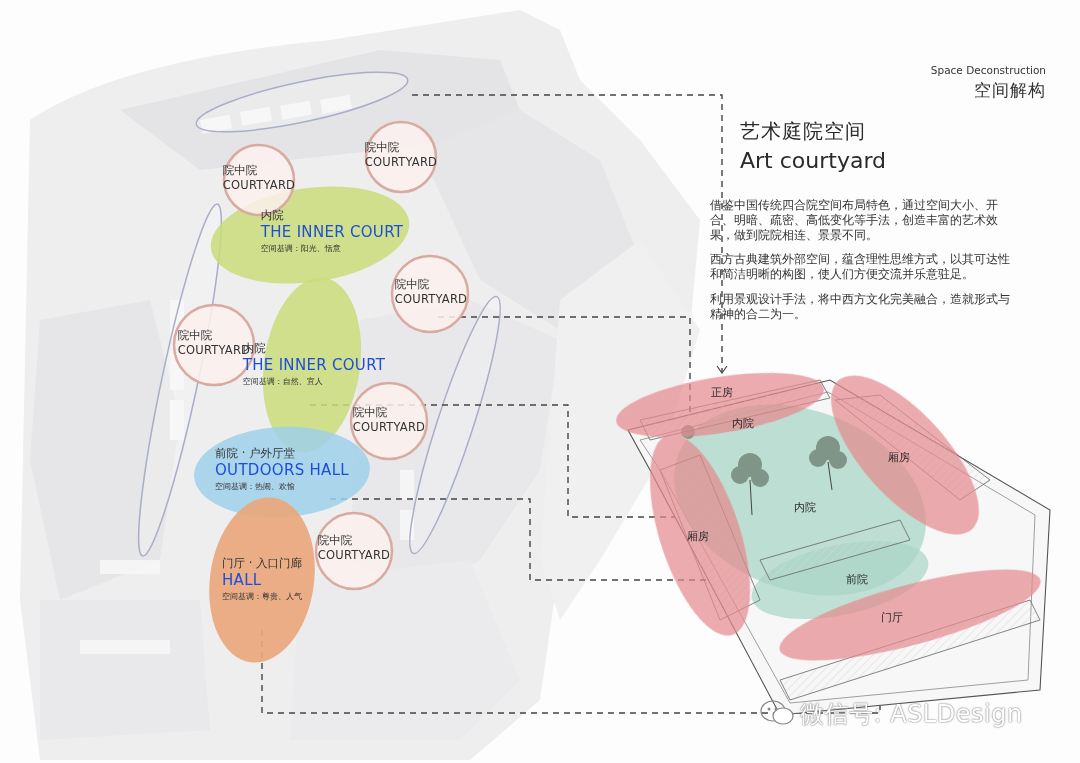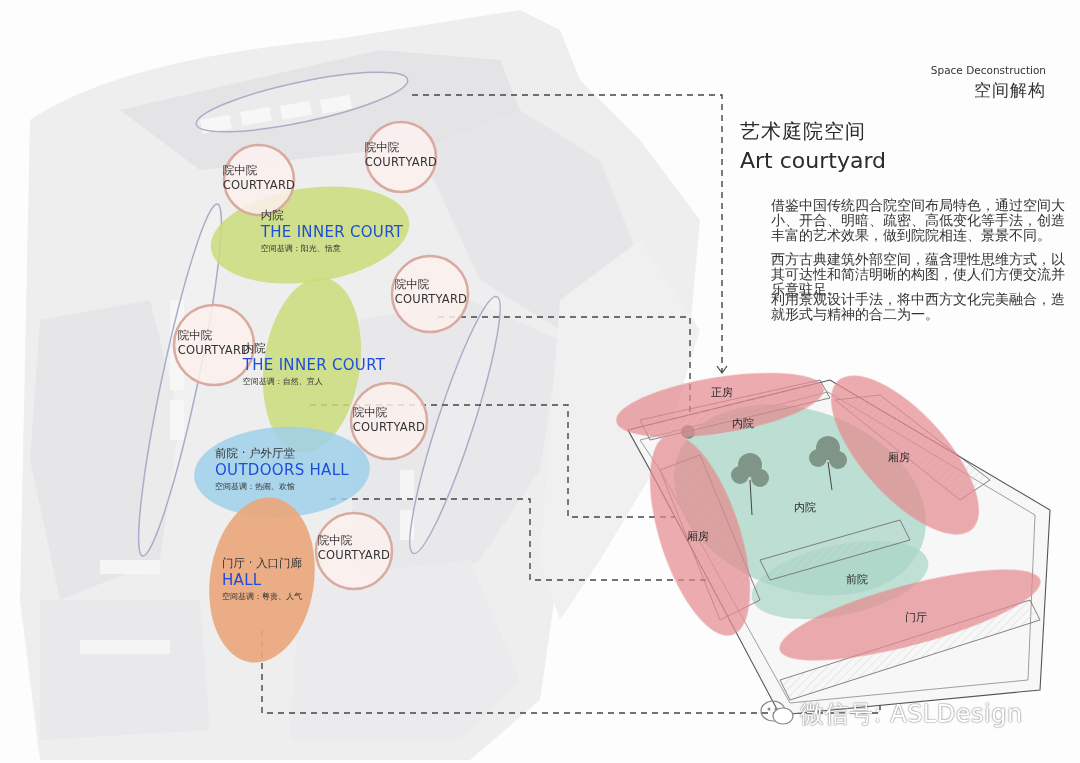--- a/index.html
+++ b/index.html
@@ -3,21 +3,21 @@
 <meta charset="utf-8">
 <style>
   html,body{margin:0;padding:0;}
   body{width:1080px;height:763px;position:relative;overflow:hidden;background:#fdfdfd;font-family:"DejaVu Sans","Liberation Sans",sans-serif;color:#2a2a2a;}
   .abs{position:absolute;}
   svg.layer{position:absolute;left:0;top:0;}
   .header-cn{right:34px;top:40px;font-size:17px;color:#333;letter-spacing:1px;margin-top:39px;}
   .header-en{right:34px;top:64px;font-size:10.5px;color:#333;margin-left:28px;}
   .title-cn{left:740px;top:118px;font-size:20px;color:#2a2a2a;letter-spacing:1px;}
   .title-en{left:740px;top:148px;font-size:22px;color:#2a2a2a;}
-  .para{left:771px;width:300px;font-size:14px;line-height:15px;color:#333;}
+  .para{left:710px;width:300px;font-size:12px;line-height:15px;color:#333;}
   .lbl{position:absolute;text-align:left;white-space:nowrap;transform:translate(-50%,0);}
   .lbl .cn{font-size:11.5px;color:#333;}
   .lbl .en{font-size:11.5px;color:#333;letter-spacing:0.2px;}
   .lbl .big{font-size:15px;color:#1d4ed8;letter-spacing:0.3px;}
   .lbl .sub{font-size:8px;color:#333;margin-top:2px;}
   .axlbl{position:absolute;font-size:11px;color:#2a2a2a;transform:translate(-50%,-50%);white-space:nowrap;}
   .wm{left:760px;top:698px;font-size:24px;color:#ffffff;text-shadow:0 0 2px #888,0 0 1px #666;letter-spacing:0.5px;}
 </style>
 </head>
 <body>
@@ -124,21 +124,21 @@
     <ellipse cx="910" cy="615" rx="135" ry="30" transform="rotate(-15 910 615)"></ellipse>
   </g>
 </svg>
 
 <div class="axlbl" style="left:722px;top:392px;">正房</div>
 <div class="axlbl" style="left:743px;top:423px;">内院</div>
 <div class="axlbl" style="left:805px;top:507px;">内院</div>
 <div class="axlbl" style="left:698px;top:536px;">厢房</div>
 <div class="axlbl" style="left:899px;top:457px;">厢房</div>
 <div class="axlbl" style="left:857px;top:579px;">前院</div>
-<div class="axlbl" style="left:916px;top:617px;">门厅</div>
+<div class="axlbl" style="left:892px;top:617px;">门厅</div>
 
 <div class="abs header-cn">空间解构</div>
 <div class="abs header-en">Space Deconstruction</div>
 
 <div class="abs title-cn">艺术庭院空间</div>
 <div class="abs title-en">Art courtyard</div>
 <div class="abs para" style="top:198px;">借鉴中国传统四合院空间布局特色，通过空间大小、开合、明暗、疏密、高低变化等手法，创造丰富的艺术效果，做到院院相连、景景不同。</div>
 <div class="abs para" style="top:252px;">西方古典建筑外部空间，蕴含理性思维方式，以其可达性和简洁明晰的构图，使人们方便交流并乐意驻足。</div>
 <div class="abs para" style="top:292px;">利用景观设计手法，将中西方文化完美融合，造就形式与精神的合二为一。</div>
 

